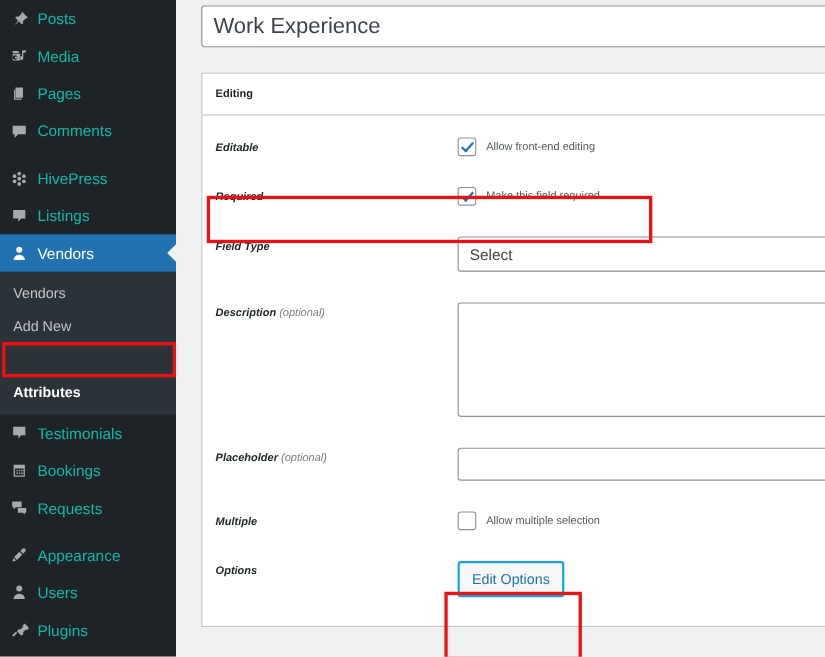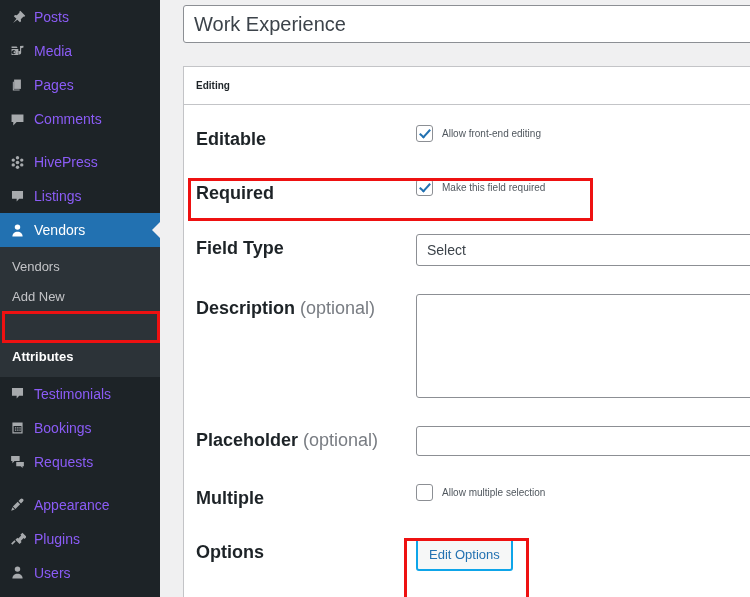--- a/index.html
+++ b/index.html
@@ -25,21 +25,21 @@
     height: 597px;
     background: #1d2327;
     overflow: hidden;
   }
   .menu-item {
     position: relative;
     display: flex;
     align-items: center;
     height: 34px;
     padding-left: 0;
-    color: #8b5cf6;
+    color: #14b8a6;
     font-size: 14px;
     line-height: 1;
     cursor: pointer;
   }
   .menu-item .mi-icon {
     width: 34px;
     min-width: 34px;
     display: flex;
     align-items: center;
     justify-content: center;
@@ -144,25 +144,26 @@
   }
 
   .form-row {
     display: flex;
     align-items: flex-start;
     padding: 14px 0;
   }
   .form-label {
     width: 220px;
     min-width: 220px;
-    font-size: 18px;
+    font-size: 10px;
     font-weight: bold;
     color: #1d2327;
     padding-top: 3px;
     line-height: 1.3;
+    font-style: italic;
   }
   .form-label .optional {
     font-weight: normal;
     color: #787c82;
   }
   .form-field {
     flex: 1;
     min-width: 0;
   }
 
@@ -376,34 +377,34 @@
       <svg width="17" height="17" viewBox="0 0 20 20" fill="currentColor">
           <path d="M16.3 3.5a2 2 0 0 0-2.8 0l-2.3 2.3 2.9 2.9 2.3-2.3a2 2 0 0 0-.1-2.9zM10.2 6.7 4.6 12.3l3 3 5.5-5.6-2.9-3zM4 13.3 2.6 17.4l4.1-1.4L4 13.3z"></path>
         </svg>
     </span>
     <span>Appearance</span>
   </div>
 
   <div class="menu-item">
     <span class="mi-icon">
       <svg width="17" height="17" viewBox="0 0 20 20" fill="currentColor">
-          <path d="M15.8 3.2 13.4 5.6l1 1-3.5 3.5-1-1-2.4 2.4 4.9 4.9 2.4-2.4-1-1 3.5-3.5 1 1 2.4-2.4-4.9-4.9zM6.4 12.1 2.5 16l1.4 1.4 3.9-3.9-1.4-1.4z"></path>
-        </svg>
-    </span>
-    <span>Plugins</span>
-  </div>
-
-  <div class="menu-item">
-    <span class="mi-icon">
-      <svg width="17" height="17" viewBox="0 0 20 20" fill="currentColor">
           <circle cx="10" cy="6" r="3.2"></circle>
           <path d="M4 17c0-3.3 2.7-5.6 6-5.6s6 2.3 6 5.6H4z"></path>
         </svg>
     </span>
     <span>Users</span>
+  </div>
+
+  <div class="menu-item">
+    <span class="mi-icon">
+      <svg width="17" height="17" viewBox="0 0 20 20" fill="currentColor">
+          <path d="M15.8 3.2 13.4 5.6l1 1-3.5 3.5-1-1-2.4 2.4 4.9 4.9 2.4-2.4-1-1 3.5-3.5 1 1 2.4-2.4-4.9-4.9zM6.4 12.1 2.5 16l1.4 1.4 3.9-3.9-1.4-1.4z"></path>
+        </svg>
+    </span>
+    <span>Plugins</span>
   </div>
 
   <div class="menu-item">
     <span class="mi-icon">
       <svg width="17" height="17" viewBox="0 0 20 20" fill="currentColor">
           <path d="M14.8 2.8a4.6 4.6 0 0 0-5.3 5.9L3 15.2l1.9 1.9 6.5-6.5a4.6 4.6 0 0 0 5.9-5.3l-2.5 2.5-2.1-.6-.6-2.1 2.7-2.3z"></path>
         </svg>
     </span>
     <span>Tools</span>
   </div>

